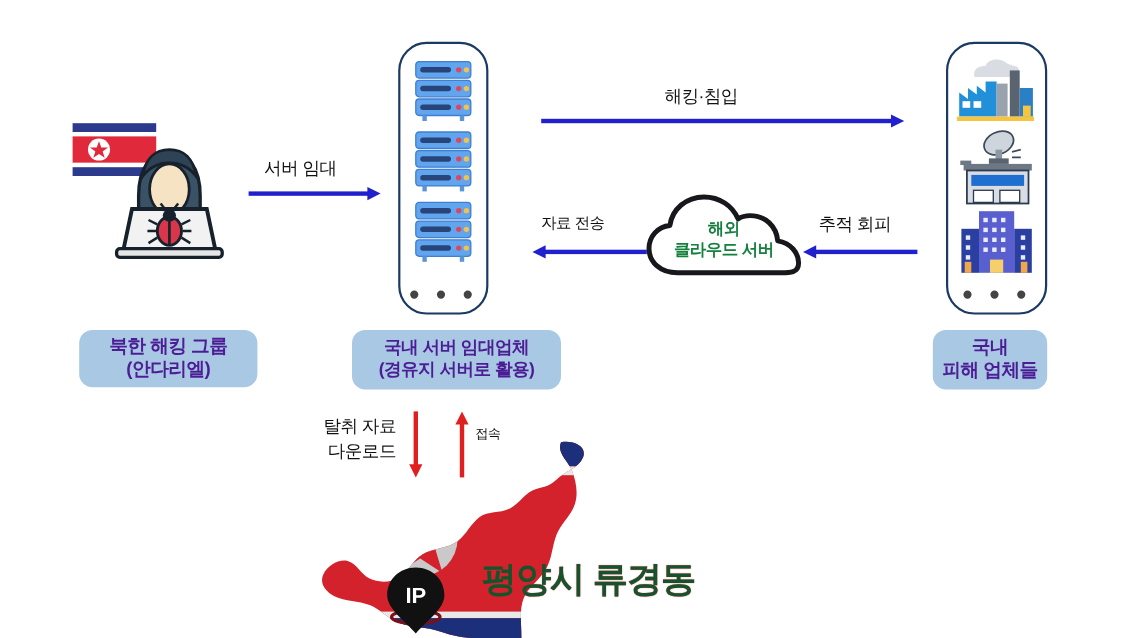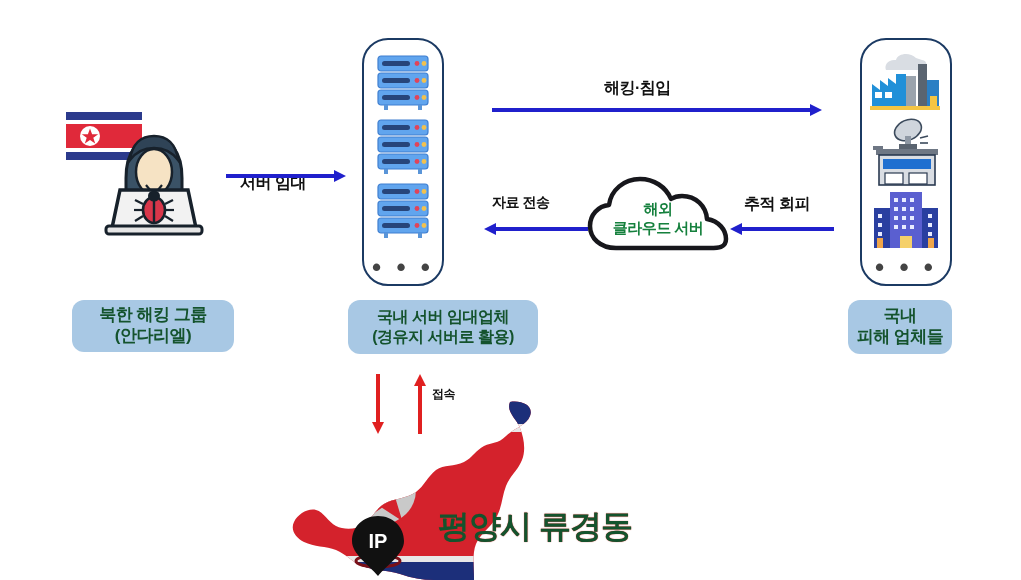--- a/index.html
+++ b/index.html
@@ -19,38 +19,38 @@
     border: 2px solid #1b3a63;
     border-radius: 26px;
     background: #ffffff;
   }
 
   
   .pill {
     position: absolute;
     background: #a8c8e4;
     border-radius: 12px;
-    color: #14532d;
+    color: #4c1d95;
     font-weight: bold;
     text-align: center;
     display: flex;
     flex-direction: column;
     align-items: center;
     justify-content: center;
     line-height: 1.22;
     letter-spacing: -0.5px;
   }
   .pill .l1 { display:block; }
   .pill .l2 { display:block; }
 
   
   .alabel {
     position: absolute;
     color: #111;
-    font-weight: bold;
+    font-weight: normal;
     white-space: nowrap;
     letter-spacing: -0.5px;
   }
 
   
   .harrow { position: absolute; height: 12px; }
   .harrow .shaft {
     position: absolute; top: 4px; height: 4px;
     background: #2020cc; left: 0; right: 10px;
   }
@@ -149,21 +149,21 @@
         <line x1="11" y1="8" x2="19" y2="13" stroke="#17212b" stroke-width="2.2"></line>
       </g>
     </svg>
   </div>
 
   <div class="pill" style="left:72px; top:300px; width:162px; height:52px; font-size:17px;">
     <span class="l1">북한 해킹 그룹</span>
     <span class="l2">(안다리엘)</span>
   </div>
 
-  <div class="alabel" style="left:240px; top:143px; font-size:16px;margin-top:30px;">서버 임대</div>
+  <div class="alabel" style="left:240px; top:143px; font-size:16px;">서버 임대</div>
   <div class="harrow right" style="left:226px; top:170px; width:120px;">
     <div class="shaft"></div>
     <div class="head"></div>
   </div>
 
   <div class="rrect" style="left:362px; top:38px; width:82px; height:248px;">
     <div class="abs" style="left:0; top:0; width:78px; height:210px;">
       <svg width="78" height="210" viewBox="0 0 78 210">
         <g>
 
@@ -216,21 +216,21 @@
               <circle cx="46" cy="41.5" r="2.4" fill="#f2c14e"></circle>
             <rect x="6" y="49" width="4" height="5" fill="#5a95d8"></rect>
               <rect x="40" y="49" width="4" height="5" fill="#5a95d8"></rect>
           </g>
         </g>
       </svg>
     </div>
     <div class="dots" style="top:214px;">• • •</div>
   </div>
 
-  <div class="pill" style="left:320px; top:300px; width:190px; height:54px; font-size:16px;margin-left:28px;">
+  <div class="pill" style="left:320px; top:300px; width:190px; height:54px; font-size:16px;">
     <span class="l1">국내 서버 임대업체</span>
     <span class="l2">(경유지 서버로 활용)</span>
   </div>
 
   <div class="alabel" style="left:604px; top:78px; font-size:16px;">해킹·침입</div>
   <div class="harrow right" style="left:492px; top:104px; width:330px;">
     <div class="shaft"></div>
     <div class="head"></div>
   </div>
 
@@ -317,20 +317,24 @@
       </svg>
     </div>
     <div class="dots" style="top:214px;">• • •</div>
   </div>
 
   <div class="pill" style="left:848px; top:300px; width:104px; height:54px; font-size:17px;">
     <span class="l1">국내</span>
     <span class="l2">피해 업체들</span>
   </div>
 
+  <div class="alabel" style="left:294px; top:378px; font-size:16px; text-align:right; line-height:1.35;">
+    <div>탈취 자료</div>
+    <div>다운로드</div>
+  </div>
   <div class="varrow down" style="left:372px; top:374px; height:60px;">
     <div class="shaft"></div>
     <div class="head"></div>
   </div>
 
   <div class="varrow up" style="left:414px; top:374px; height:60px;">
     <div class="shaft"></div>
     <div class="head"></div>
   </div>
   <div class="alabel" style="left:432px; top:386px; font-size:12px;">접속</div>

